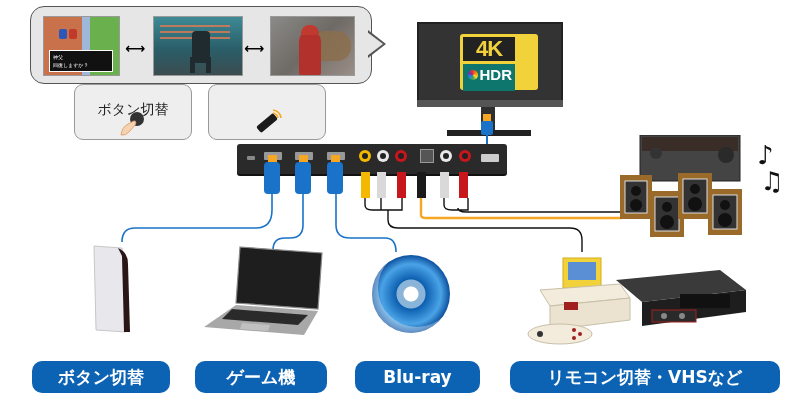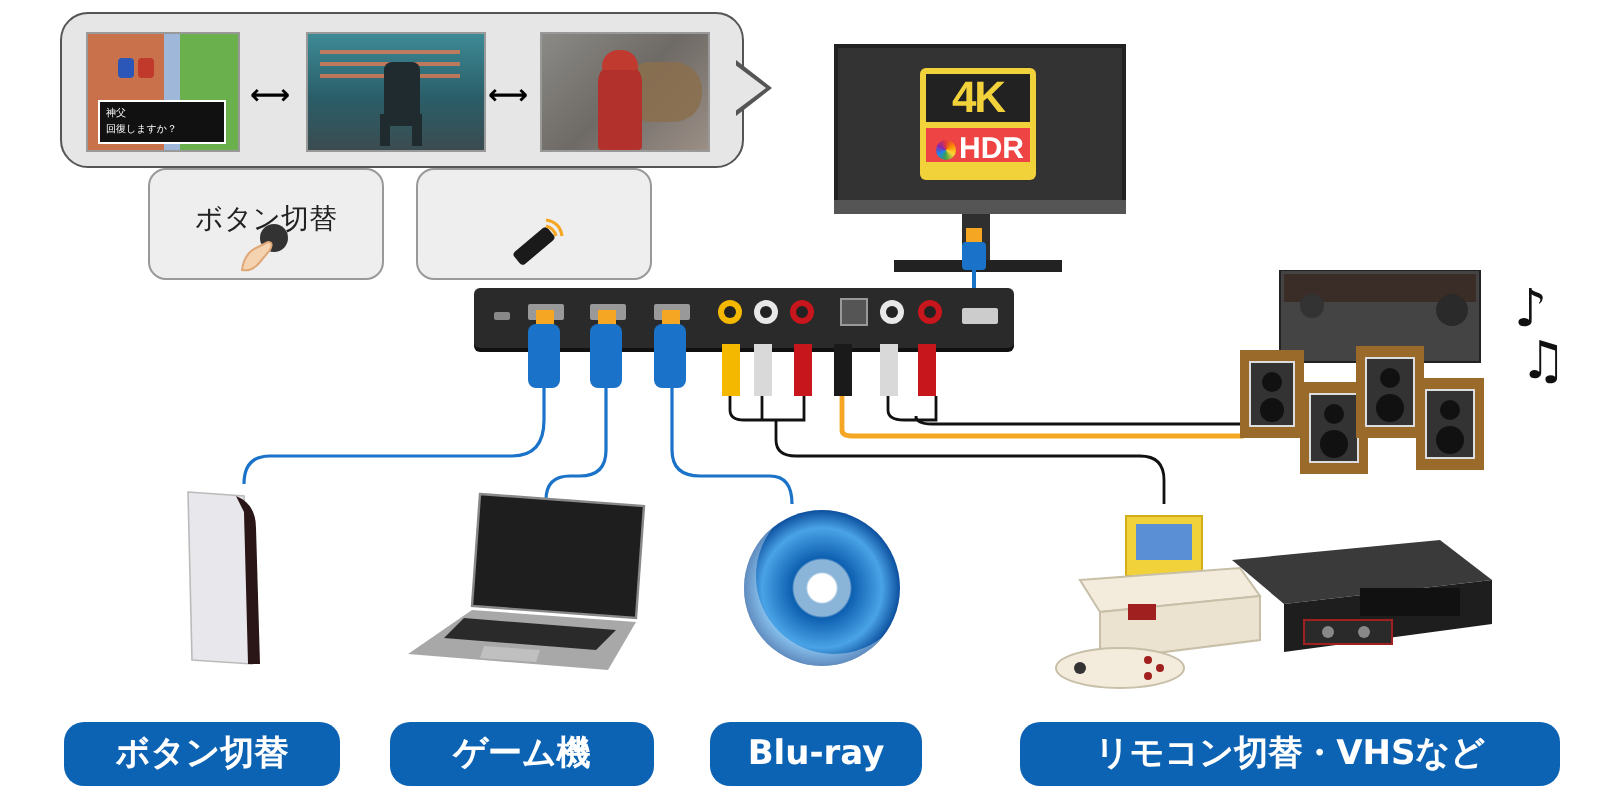--- a/index.html
+++ b/index.html
@@ -34,23 +34,23 @@
   .mode-box-btn { left:74px; }
   .mode-box-remote { left:208px; }
   .mode-label { margin-top:16px; font-size:14px; color:#222; }
   .mode-icon { position:absolute; left:50%; top:24px; transform:translateX(-50%); width:30px; height:28px; }
 
   
   .tv-screen { left:417px; top:22px; width:146px; height:80px; background:#333333; border:2px solid #222; box-sizing:border-box; }
   .tv-bezel { left:417px; top:100px; width:146px; height:7px; background:#555; }
   .tv-neck { left:481px; top:107px; width:14px; height:25px; background:#2f2f2f; }
   .tv-foot { left:447px; top:130px; width:84px; height:6px; background:#222; }
-  .badge { left:460px; top:34px; width:58px; height:56px; background:#f2d23a; border-radius:3px; }
+  .badge { left:460px; top:34px; width:58px; height:56px; background:#f2d23a; border-radius:3px;padding-left:20px; }
   .badge-4k { left:3px; top:3px; width:52px; height:24px; background:#222; color:#f2d23a; font:bold 22px "Liberation Sans", sans-serif; text-align:center; line-height:24px; letter-spacing:-1px; }
-  .badge-hdr { left:3px; top:30px; width:52px; height:17px; background:#ef4444; color:#fff; font:bold 15px "Liberation Sans", sans-serif; line-height:22px; text-align:right; padding-right:3px; box-sizing:border-box; }
+  .badge-hdr { left:3px; top:30px; width:52px; height:27px; background:#0f766e; color:#fff; font:bold 15px "Liberation Sans", sans-serif; line-height:22px; text-align:right; padding-right:3px; box-sizing:border-box; }
   .hdr-wheel { left:5px; top:6px; width:10px; height:10px; border-radius:50%; background:conic-gradient(#e53935,#fb8c00,#fdd835,#43a047,#1e88e5,#8e24aa,#e53935); }
   .tv-cable-plug { left:483px; top:114px; width:8px; height:8px; background:#f5a623; }
   .tv-cable-body { left:481px; top:121px; width:12px; height:14px; background:#1a73c8; border-radius:2px; }
   .tv-cable-line { left:486px; top:134px; width:1.5px; height:12px; background:#1a73c8; }
 
   
   .av-label { left:620px; top:78px; width:150px; text-align:center; font-size:18px; color:#333; line-height:22px; }
 
   
   .switcher { left:237px; top:144px; width:270px; height:30px; background:#2a2a2a; border-radius:3px; box-shadow:0 2px 0 #111; }
@@ -71,21 +71,21 @@
   
   .ps5 { left:92px; top:244px; width:42px; height:90px; }
   .laptop { left:200px; top:245px; width:125px; height:90px; }
   .disc { left:372px; top:255px; width:78px; height:78px; border-radius:50%; background:radial-gradient(circle at 50% 50%, #ffffff 0 7px, #8ab4d8 8px 14px, #0d5fb0 15px, #4aa3e6 30px, #0c4f9e 39px); box-shadow:inset 6px -6px 0 rgba(255,255,255,.35); }
   .retro { left:520px; top:250px; width:240px; height:100px; }
 
   
   .pill { top:361px; height:32px; background:#0c62b3; border-radius:10px; color:#fff; font-weight:bold; font-size:17px; line-height:32px; text-align:center; }
   .pill-game { left:32px; width:138px; }
   .pill-pc { left:195px; width:132px; }
-  .pill-bluray { left:355px; width:106px; }
+  .pill-bluray { left:355px; width:125px; }
   .pill-retro { left:510px; width:270px; }
 
   .note { font-size:26px; color:#111; }
 </style>
 </head>
 <body>
 
 <svg class="abs cables" viewBox="0 0 800 400">
 
   <path d="M272 194 V210 Q272 228 256 228 H135 Q122 228 122 242" fill="none" stroke="#1a73c8" stroke-width="1.6"></path>

